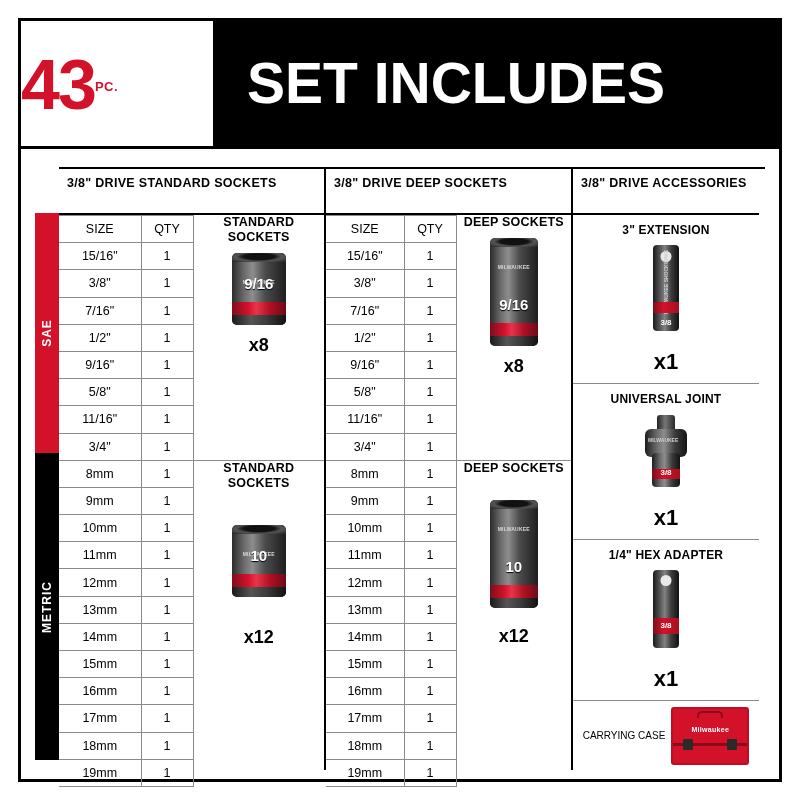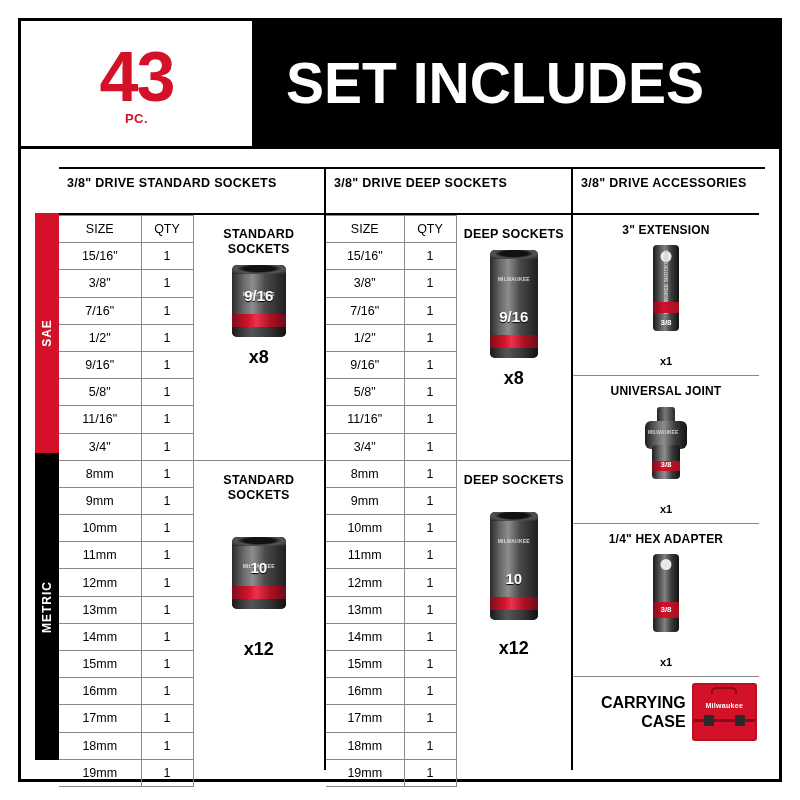--- a/index.html
+++ b/index.html
@@ -23,25 +23,24 @@
     background: #fff;
   }
 
   
   .header {
     display: flex;
     height: 128px;
     border-bottom: 3px solid #000;
   }
   .pc-box {
-    width: 231px;
-    display: flex;
-    flex-direction: column;
+    width: 192px;
+    display: flex;
+    flex-direction: row;
     align-items: center;
-    justify-content: center;
     background: #fff;
     padding-top: 4px;
   }
   .pc-number {
     font-size: 70px;
     font-weight: bold;
     color: #d3122a;
     line-height: 0.9;
     letter-spacing: -2px;
     font-family: "Liberation Sans", sans-serif;
@@ -159,21 +158,21 @@
     flex: 1;
     display: flex;
     flex-direction: column;
     position: relative;
   }
   .art-cell {
     display: flex;
     flex-direction: column;
     align-items: center;
     justify-content: flex-start;
-    padding-top: 12px;
+    padding-top: 0;
   }
   .art-title {
     font-size: 12.5px;
     font-weight: bold;
     text-align: center;
     line-height: 1.2;
     letter-spacing: 0.2px;
   }
   .art-qty {
     font-size: 18px;
@@ -232,21 +231,21 @@
     align-items: center;
     padding: 8px 4px 8px 4px;
   }
   .acc-title {
     font-size: 12px;
     font-weight: bold;
     letter-spacing: 0.2px;
     text-align: center;
     line-height: 1.2;
   }
-  .acc-qty { font-size: 11px; font-weight: bold; margin-top: 20px; }
+  .acc-qty { font-size: 22px; font-weight: bold; margin-top: 14px; }
 
   .ext {
     position: relative; width: 26px; height: 86px; margin: 8px 0 4px 0;
     background: linear-gradient(90deg,#1a1a1a 0%,#5d5d5d 30%,#828282 45%,#3c3c3c 70%,#121212 100%);
     border-radius: 4px;
   }
   .ext .ring {
     position: absolute; left: 50%; transform: translateX(-50%);
     top: 6px; width: 11px; height: 11px; border-radius: 50%;
     background: #e8e8e8;
@@ -312,21 +311,21 @@
   .hexad .lbl {
     position: absolute; left: 0; right: 0; bottom: 18px; text-align: center;
     color: #fff; font-size: 8px; font-weight: bold;
   }
 
   .case-row {
     display: flex; align-items: center; justify-content: center; gap: 6px;
     padding: 6px 2px;
   }
   .case-label {
-    font-size: 16px; font-weight: bold; line-height: 1.2; text-align: right;
+    font-size: 10px; font-weight: normal; line-height: 1.2; text-align: right;
   }
   .case-img {
     position: relative;
     width: 78px; height: 58px;
     background: #d3122a;
     border: 2px solid #b80f22;
     border-radius: 3px;
   }
   .case-img .handle {
     position: absolute; top: 2px; left: 50%; transform: translateX(-50%);

